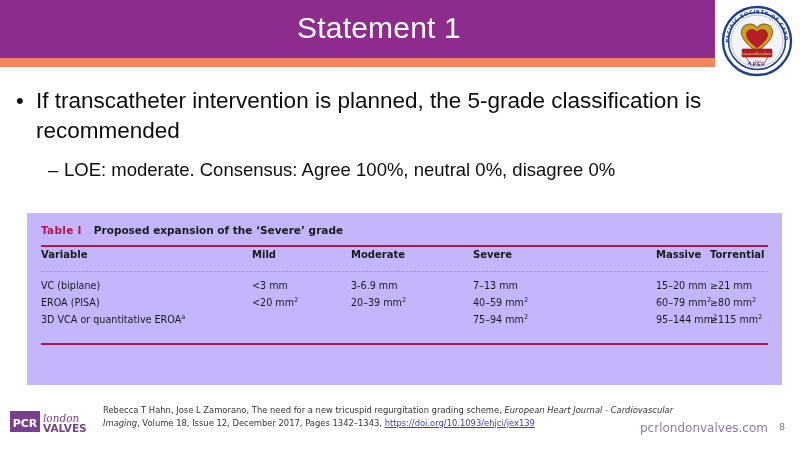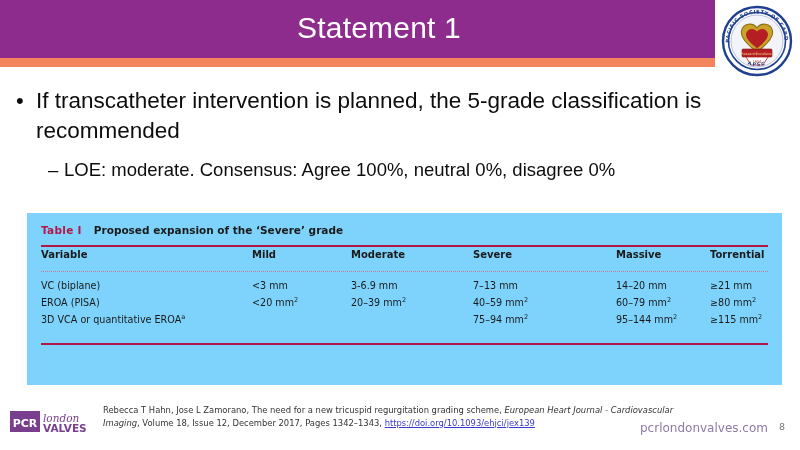--- a/index.html
+++ b/index.html
@@ -89,21 +89,21 @@
   }
   .bullet-l2 .txt { flex: 1 1 auto; }
 
   
   .table-panel {
     position: absolute;
     left: 27px;
     top: 213px;
     width: 755px;
     height: 172px;
-    background: #7dd3fc;
+    background: #c4b5fd;
     font-family: "DejaVu Sans", sans-serif;
   }
   .tbl-caption {
     position: absolute;
     left: 14px;
     top: 11px;
     font-size: 10.5px;
     font-weight: bold;
     color: #1a1a1a;
     white-space: nowrap;
@@ -159,21 +159,21 @@
     text-align: right;
   }
   .trow.head .tcell {
     font-weight: bold;
     font-size: 10px;
   }
   .c0 { left: 0px; }
   .c1 { left: 211px; }
   .c2 { left: 310px; }
   .c3 { left: 432px; }
-  .c4 { left: 535px; padding-left: 40px; }
+  .c4 { left: 575px; padding-left: 40px; }
   .c5 { left: 669px; }
   sup {
     font-size: 0.68em;
     vertical-align: super;
     line-height: 0;
   }
 
   .tbl-foot {
     position: absolute;
     left: 14px;
@@ -286,21 +286,21 @@
       <span class="tcell c5">Torrential</span>
     </div>
 
     <div style="height:10px"></div>
 
     <div class="trow">
       <span class="tcell c0"><span>VC (biplane)</span><sup></sup></span>
       <span class="tcell c1"><span>&lt;3 mm</span><sup></sup></span>
       <span class="tcell c2"><span>3-6.9 mm</span><sup></sup></span>
       <span class="tcell c3"><span>7–13 mm</span><sup></sup></span>
-      <span class="tcell c4"><span>14–20 mm</span><sup></sup></span>
+      <span class="tcell c4"><span>15–20 mm</span><sup></sup></span>
       <span class="tcell c5"><span>≥21 mm</span><sup></sup></span>
     </div>
 
     <div class="trow">
       <span class="tcell c0"><span>EROA (PISA)</span><sup></sup></span>
       <span class="tcell c1"><span>&lt;20 mm</span><sup>2</sup></span>
       <span class="tcell c2"><span>20–39 mm</span><sup>2</sup></span>
       <span class="tcell c3"><span>40–59 mm</span><sup>2</sup></span>
       <span class="tcell c4"><span>60–79 mm</span><sup>2</sup></span>
       <span class="tcell c5"><span>≥80 mm</span><sup>2</sup></span>

